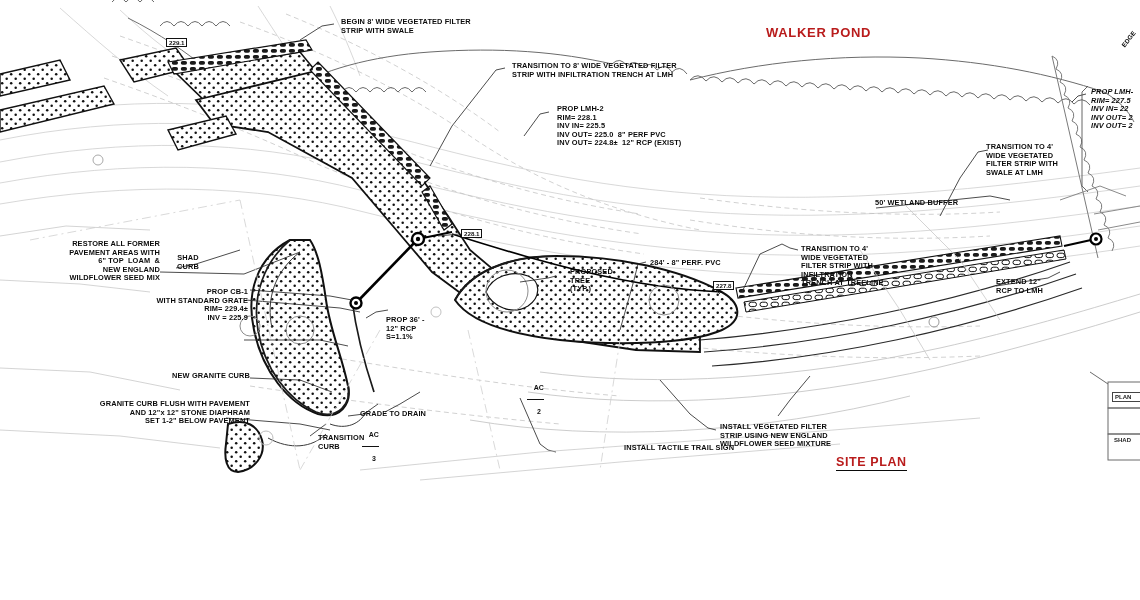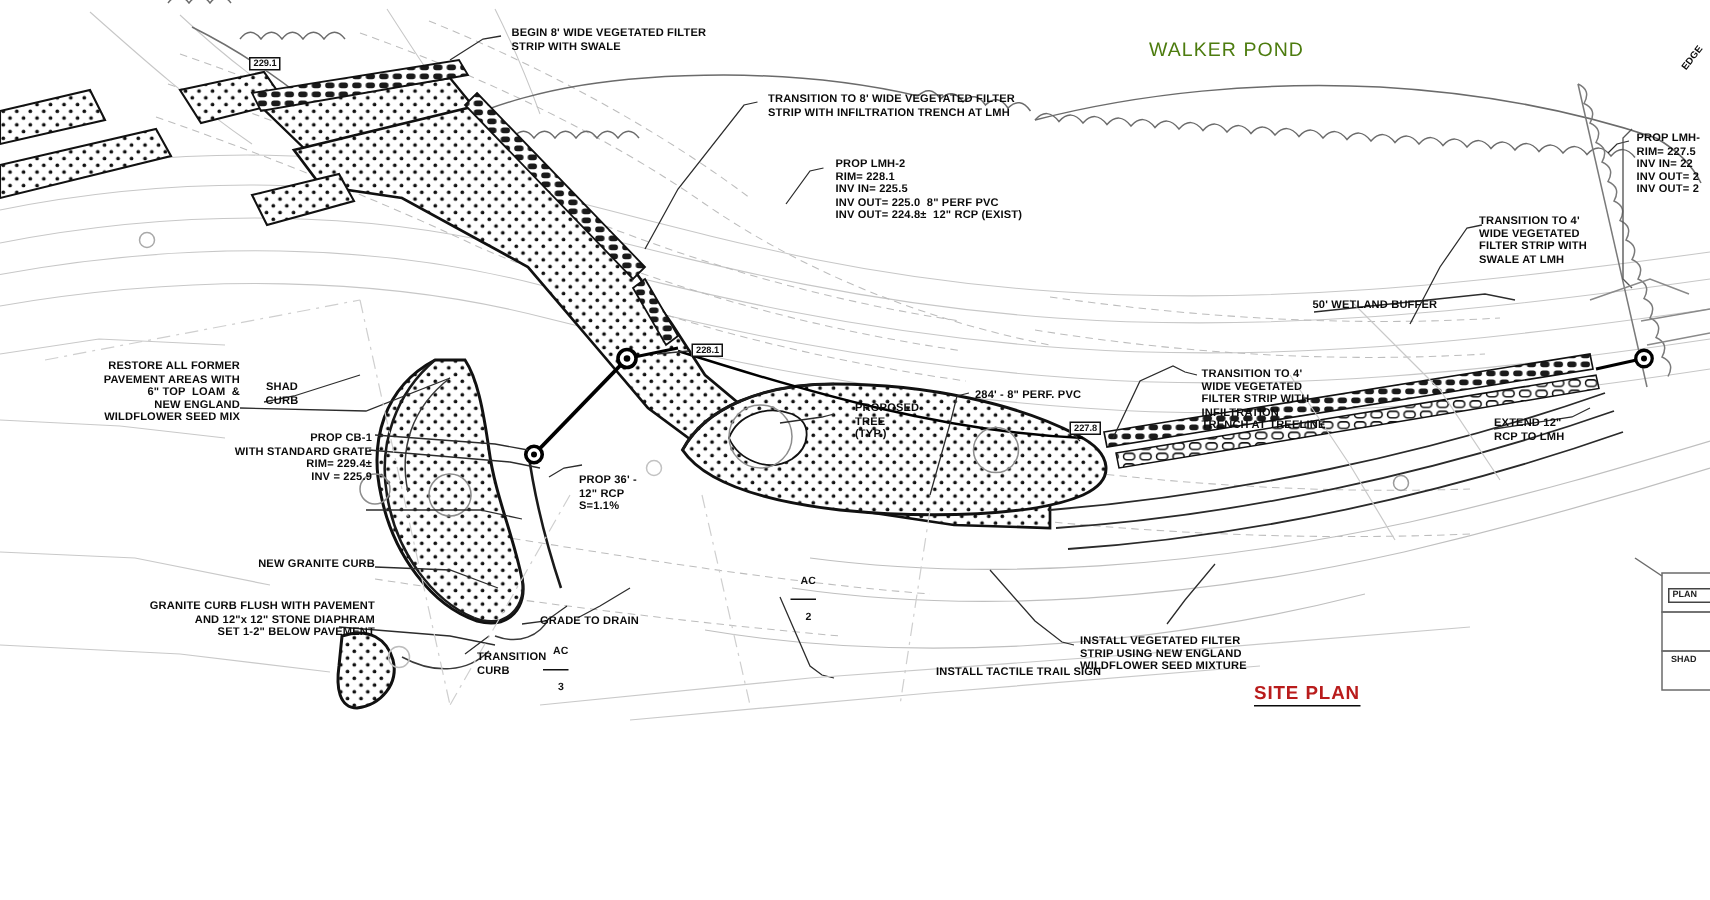--- a/index.html
+++ b/index.html
@@ -21,41 +21,41 @@
     line-height:8.6px;
     letter-spacing:.12px;
     color:#0b0b0b;
     white-space:pre;
     -webkit-font-smoothing:none;
   }
   .note.r{text-align:right;}
   .note.c{text-align:center;}
   .title-pond{
     position:absolute;
-    font-size:13px;font-weight:400;letter-spacing:.7px;
-    color:#4d7c0f;white-space:pre;
+    font-size:13px;font-weight:700;letter-spacing:.7px;
+    color:#b91c1c;white-space:pre;
   }
   .title-site{
     position:absolute;
     font-size:12.5px;font-weight:700;letter-spacing:.6px;
     color:#b91c1c;white-space:pre;
     border-bottom:1.4px solid #0a0a0a;padding-bottom:1px;
   }
   .elev{
     position:absolute;
     font-size:6.2px;font-weight:700;line-height:7px;
     border:1px solid #111;background:#fff;
     padding:0px 2px;white-space:pre;color:#111;
   }
   .detref{
     position:absolute;font-size:7px;font-weight:700;line-height:7.4px;
     text-align:center;white-space:pre;color:#111;
   }
   .detref .bar{display:block;border-top:1px solid #111;width:17px;margin:0 auto;}
-  .clip{overflow:hidden;}
+  .clip{overflow:hidden;font-style:italic;}
   .edgebox{
     position:absolute;border:1px solid #444;background:#fff;
     font-size:6px;font-weight:700;color:#222;
     padding:1px 2px;white-space:pre;overflow:hidden;
   }
 </style>
 </head>
 <body>
 
 <div id="sheet">

